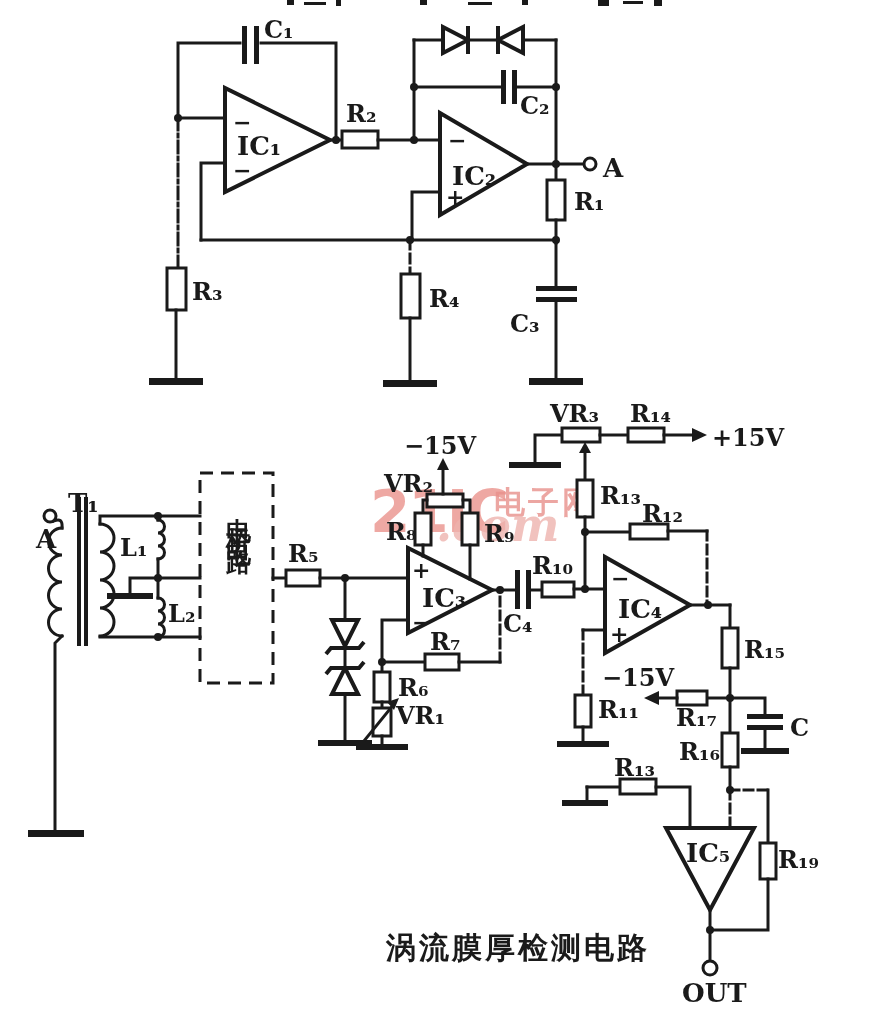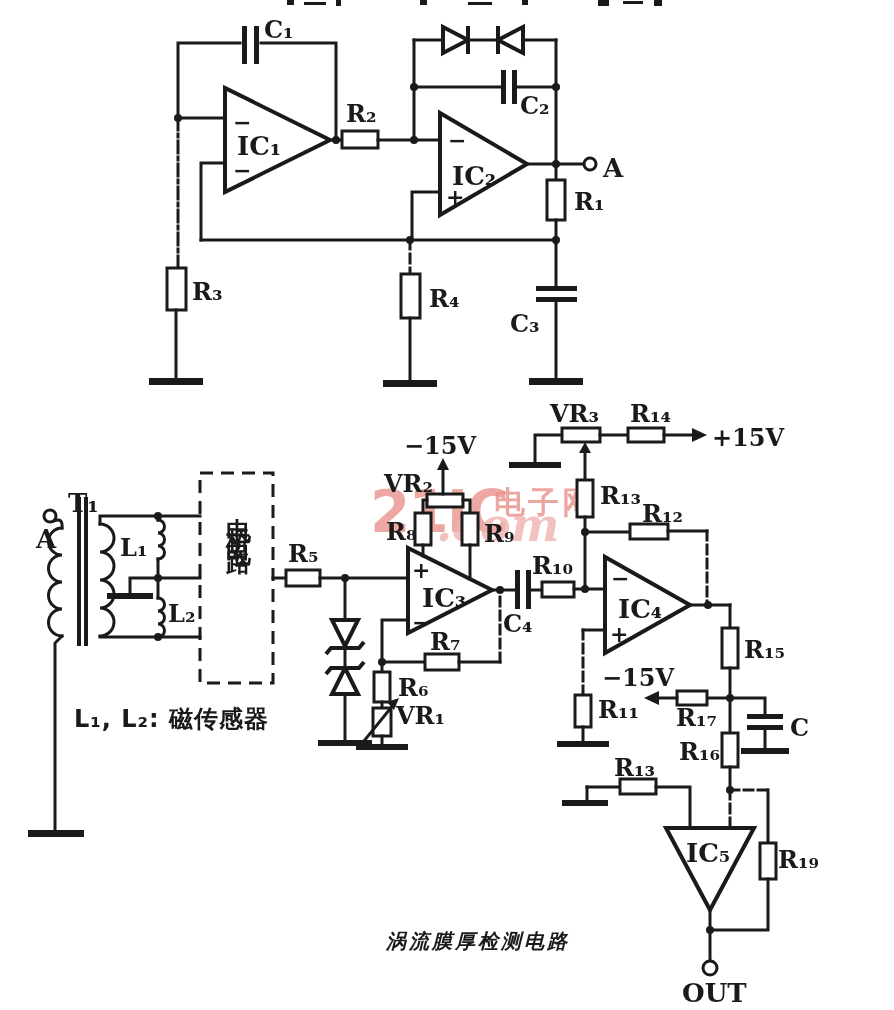--- a/index.html
+++ b/index.html
@@ -16,21 +16,21 @@
   .pl{fill:var(--ink);stroke:none;}
   .box-dash{fill:none;stroke:var(--ink);stroke-width:3;stroke-dasharray:13 8;}
   text{fill:var(--ink);font-family:"DejaVu Serif","Liberation Serif",serif;font-weight:bold;}
   .lbl{font-size:24px;}
   .lbl26{font-size:26px;}
   .sgn{font-size:22px;}
   .cjk{position:absolute;z-index:3;color:var(--ink);font-weight:bold;
        font-family:"DejaVu Sans","Liberation Sans",sans-serif;}
   .bridge-text{left:219px;top:497px;width:36px;height:182px;font-size:25px;
        writing-mode:vertical-rl;text-orientation:upright;letter-spacing:11px;}
-  .caption{left:386px;top:928px;font-size:20px;letter-spacing:3px;font-style:italic;}
+  .caption{left:386px;top:928px;font-size:30px;letter-spacing:3px;}
   .sensor-note{left:74px;top:703px;font-size:24px;letter-spacing:1px;}
   .wm{position:absolute;z-index:1;font-weight:bold;}
   .wm-brand{left:370px;top:478px;font-size:58px;color:var(--wm1);opacity:.85;
        font-family:"DejaVu Sans","Liberation Sans",sans-serif;letter-spacing:-2px;}
   .wm-com{left:436px;top:498px;font-size:46px;font-style:italic;color:var(--wm2);opacity:.8;
        font-family:"DejaVu Serif","Liberation Serif",serif;}
   .wm-cn{left:494px;top:482px;font-size:31px;color:var(--wm3);opacity:.8;letter-spacing:3px;
        font-family:"DejaVu Sans","Liberation Sans",sans-serif;}
 </style>
 </head>
@@ -370,15 +370,14 @@
       <circle class="pl" cx="585" cy="589" r="4"></circle>
       <circle class="pl" cx="585" cy="532" r="4"></circle>
       <circle class="pl" cx="708" cy="605" r="4"></circle>
       <circle class="pl" cx="730" cy="698" r="4"></circle>
       <circle class="pl" cx="730" cy="790" r="4"></circle>
       <circle class="pl" cx="710" cy="930" r="4"></circle>
     </g>
   </svg>
 
   <div class="cjk bridge-text">电桥电路</div>
-  <div class="cjk sensor-note">L₁, L₂:  磁传感器</div>
   <div class="cjk caption">涡流膜厚检测电路</div>
 </div>
 
 </body></html>

